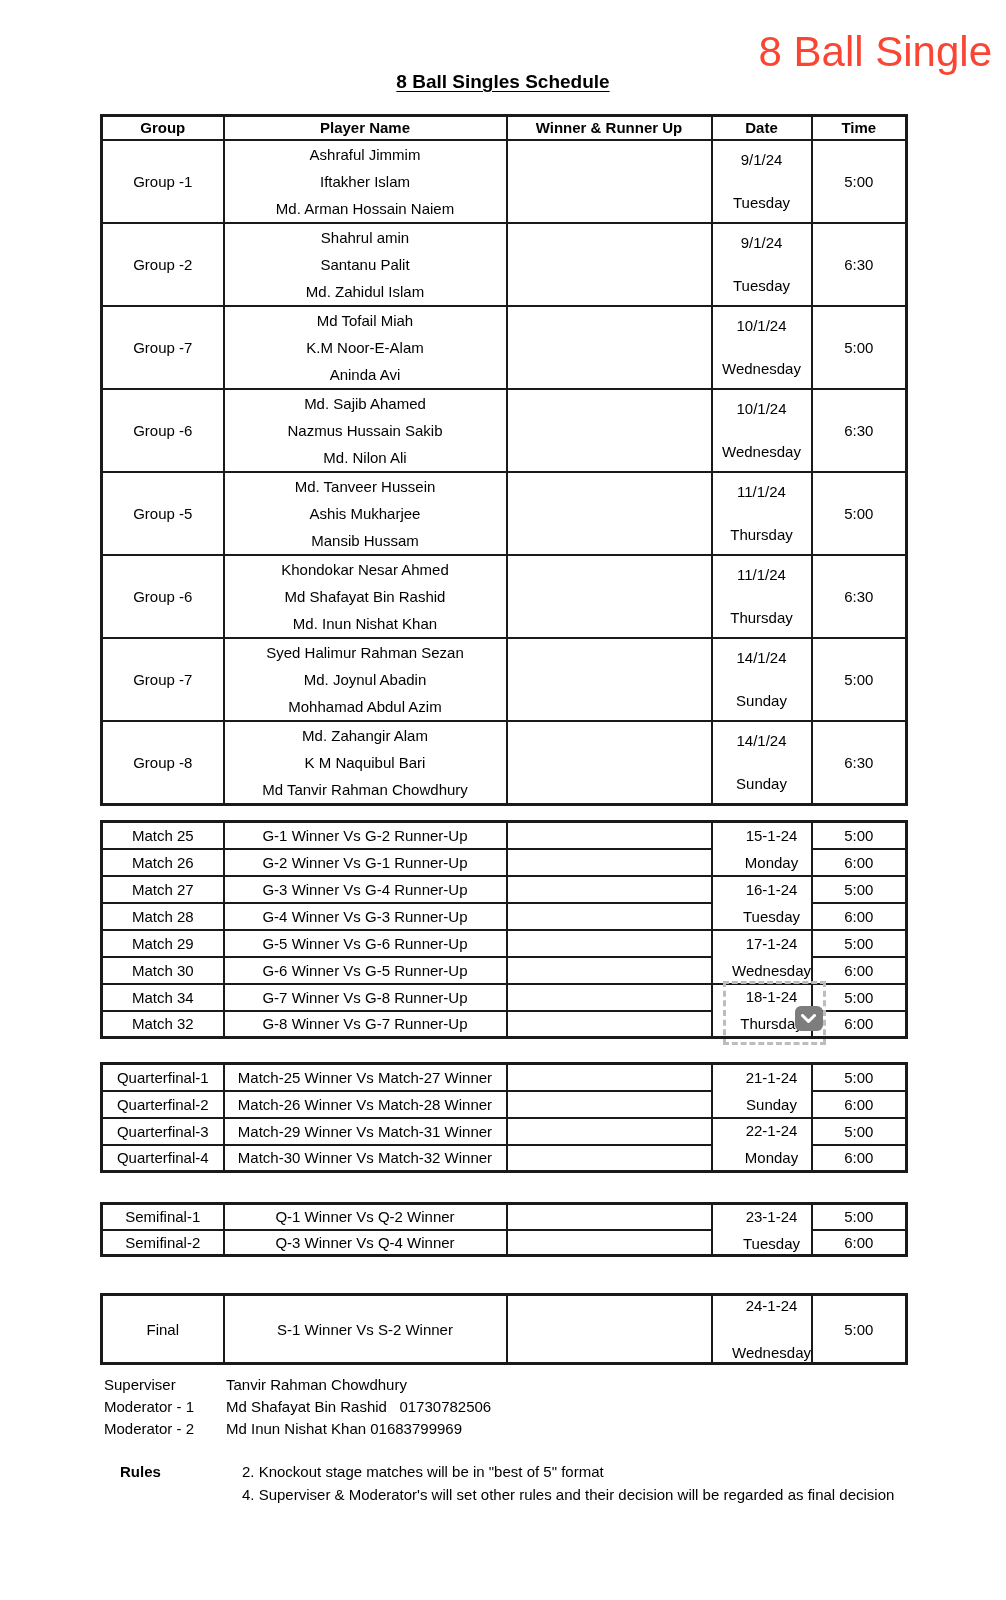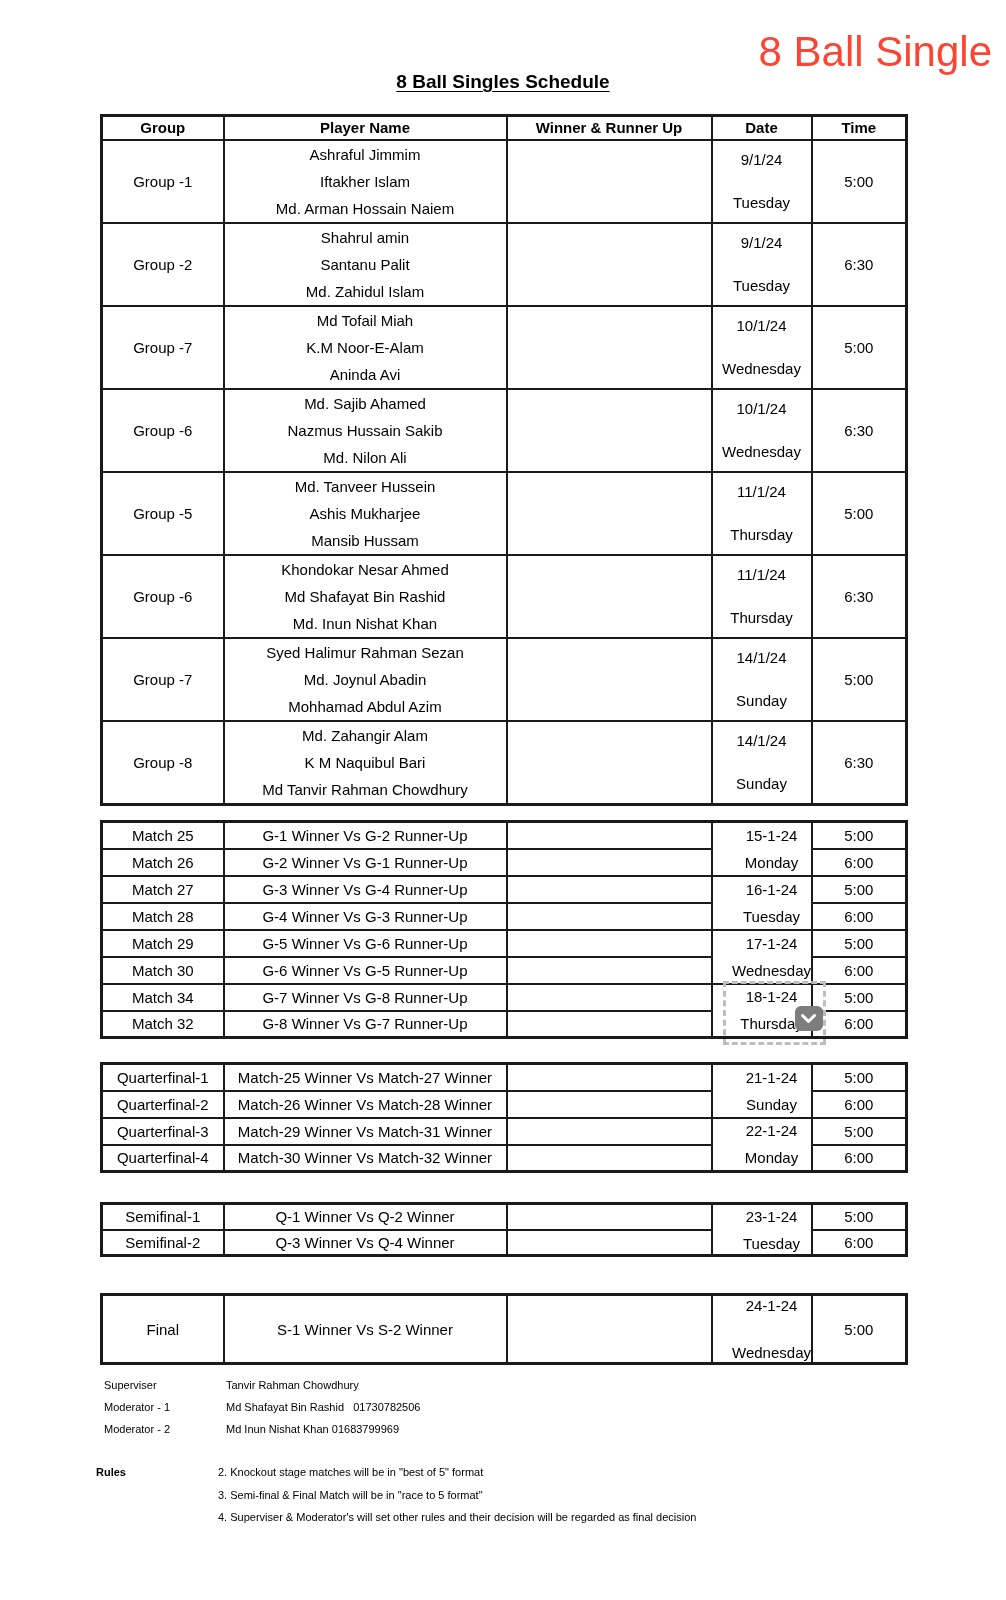--- a/index.html
+++ b/index.html
@@ -70,24 +70,24 @@
     position:absolute; z-index:4;
     right:-12px; bottom:5px; width:28px; height:25px;
     background:#7d7d7d; border-radius:6px;
     display:flex; align-items:center; justify-content:center;
     cursor:pointer;
   }
   .officials { position:absolute; left:104px; top:1374px; }
   .off-row { display:flex; line-height:22px; }
   .off-role { width:122px; }
   .off-value { white-space:pre-wrap; }
-  .rules { position:absolute; left:96px; top:1461px; display:flex; }
+  .rules { position:absolute; left:120px; top:1461px; display:flex; }
   .rules-label { width:122px; font-weight:bold; line-height:22.5px; }
   .rules-items div { line-height:22.5px; white-space:nowrap; }
-  .officials, .rules { font-size:11px; }
+  .officials, .rules { font-size:15px; }
 </style>
 </head>
 <body>
 
 <div class="page">
 
   <div class="doc-title">8 Ball Singles Schedule</div>
   <div class="overlay-title">8 Ball Single</div>
 
   <table class="sched group-table">
@@ -442,18 +442,17 @@
     <div class="off-row">
       <div class="off-role">Moderator - 2</div>
       <div class="off-value">Md Inun Nishat Khan 01683799969</div>
     </div>
   </div>
 
   <div class="rules">
     <div class="rules-label">Rules</div>
     <div class="rules-items">
       <div>2. Knockout stage matches will be in "best of 5" format</div>
-      <div>3. Semi-final &amp; Final Match will be in "race to 5 format"</div>
       <div>4. Superviser &amp; Moderator's will set other rules and their decision will be regarded as final decision</div>
     </div>
   </div>
 
 </div>
 
 </body></html>

